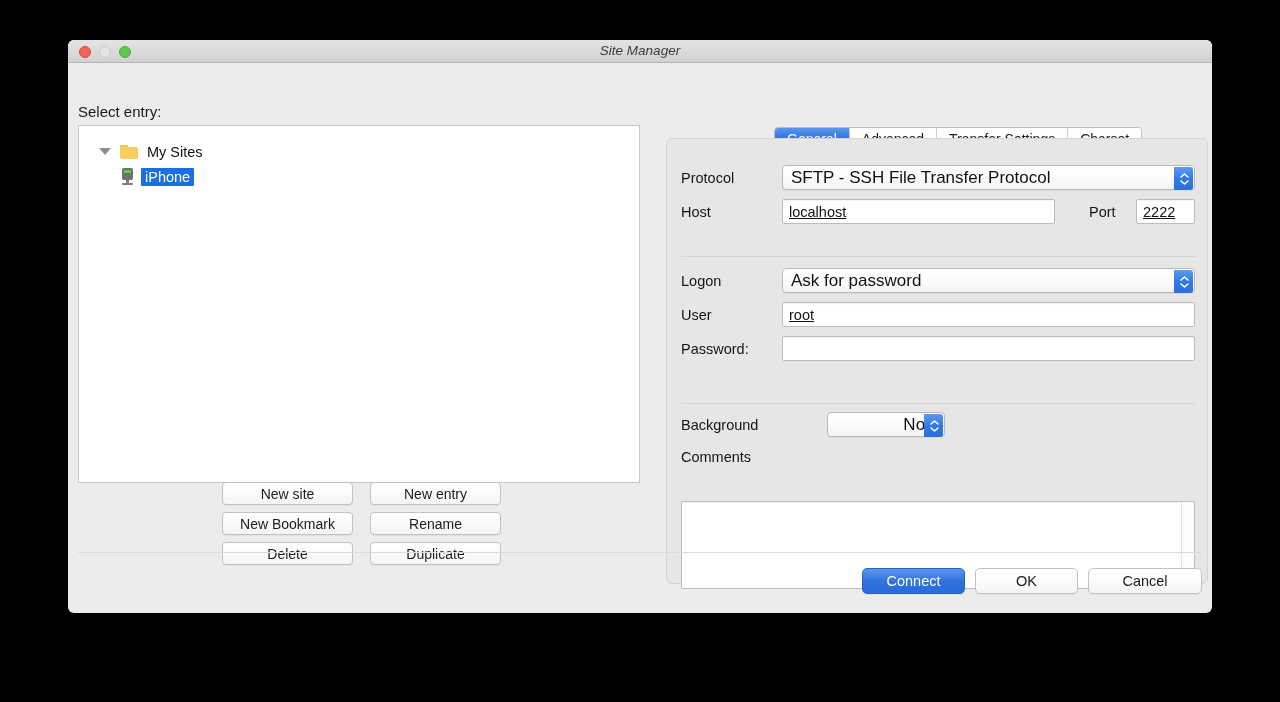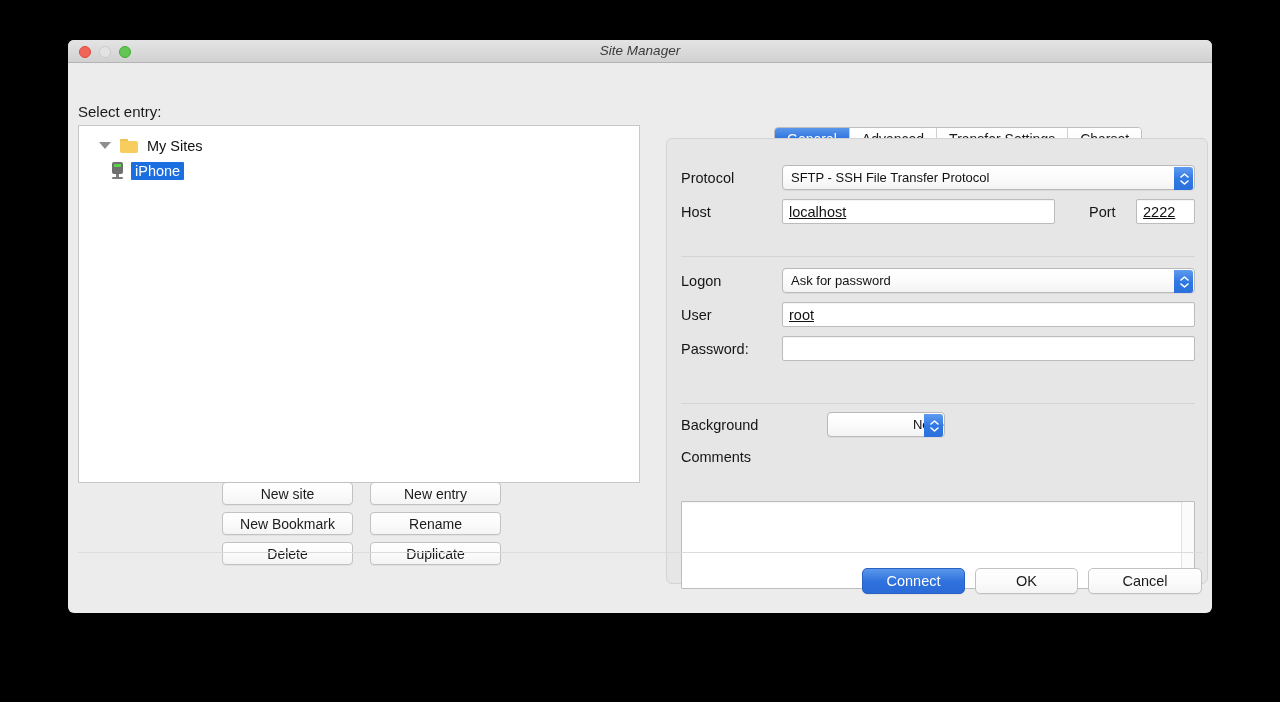--- a/index.html
+++ b/index.html
@@ -49,22 +49,22 @@
     position: absolute; left: 10px; top: 40px;
     font-size: 15px; color: #1a1a1a;
   }
   #tree {
     position: absolute; left: 10px; top: 62px;
     width: 562px; height: 358px;
     background: #ffffff;
     border: 1px solid #c8c8c8;
   }
   .tree-row { position: relative; height: 25px; display: flex; align-items: center; }
-  .tree-row.root { padding-left: 20px; margin-top: 7px; }
-  .tree-row.child { padding-left: 32px; }
+  .tree-row.root { padding-left: 20px; margin-top: 13px; }
+  .tree-row.child { padding-left: 42px; }
   .disclosure {
     width: 0; height: 0; flex: 0 0 auto;
     border-left: 6px solid transparent;
     border-right: 6px solid transparent;
     border-top: 7px solid #8e8e8e;
     margin-right: 9px;
   }
   .folder-icon {
     position: relative; width: 18px; height: 14px; flex: 0 0 auto; margin-right: 9px;
   }
@@ -169,21 +169,21 @@
     padding-left: 6px;
   }
   .field.textfield { border-color: #bcbcbc; box-shadow: inset 0 1px 1px rgba(0,0,0,0.05); text-decoration: underline; }
 
   
   .popup {
     position: absolute; height: 25px;
     background: linear-gradient(to bottom, #ffffff 0%, #fbfbfb 55%, #f3f3f3 100%);
     border: 1px solid #b9b9b9; border-radius: 4px;
     display: flex; align-items: center;
-    font-size: 13px; color: #111;
+    font-size: 17px; color: #111;
     padding-left: 8px;
     box-shadow: 0 1px 0 rgba(0,0,0,0.05);
     cursor: default;
   }
   .stepper {
     position: absolute; right: 1px; top: 1px;
     width: 19px; height: 23px;
     background: linear-gradient(to bottom, #5f9bef 0%, #3079e3 52%, #2b70dc 100%);
     border-radius: 0 3px 3px 0;
     display: flex; flex-direction: column;

